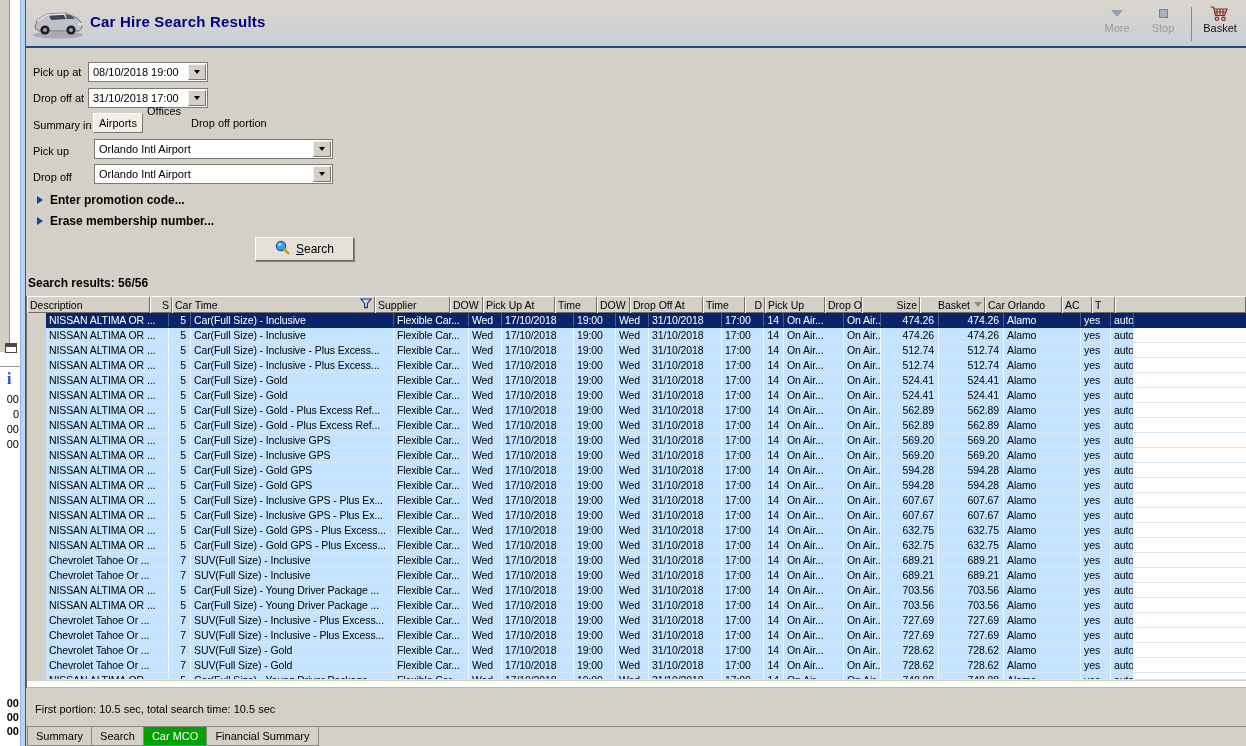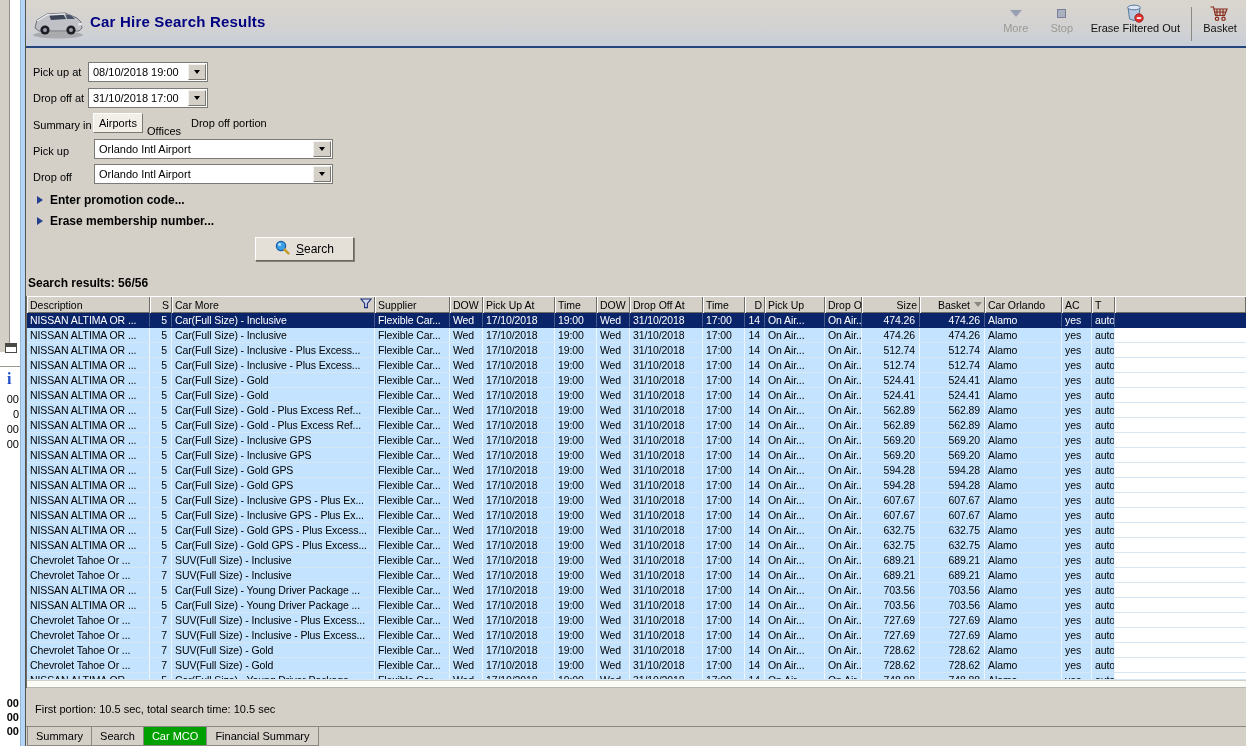--- a/index.html
+++ b/index.html
@@ -48,21 +48,21 @@
   #results-label{position:absolute;left:2px;top:276px;font-size:12px;font-weight:bold;}
 
   
   #grid{position:absolute;left:0;top:296px;width:1220px;border-left:1px solid #6f6d66;box-sizing:border-box;}
   #grid-header{display:flex;height:17px;}
   .hcell{box-sizing:border-box;height:17px;background:#d4d0c8;box-shadow:inset 1px 1px 0 #ffffff,inset -1px -1px 0 #6f6d66;padding:1px 3px;font-size:10.5px;line-height:14px;display:flex;align-items:center;gap:2px;white-space:nowrap;overflow:hidden;}
   .hcell.r{justify-content:flex-end;}
   .hcell.fill{flex:1;}
   .sorttri{display:block;width:0;height:0;border-left:4px solid transparent;border-right:4px solid transparent;border-top:5px solid #8a887f;margin-left:2px;}
   .funnel{margin-left:auto;}
-  .grow{display:flex;height:15px;box-sizing:border-box;background:#c3e3fe;border-bottom:1px solid #d7e6f3;}
+  .grow{display:flex;height:15px;box-sizing:border-box;background:#c3e3fe;border-bottom:1px solid #d7e6f3;margin-left:19px;}
   .gcell{box-sizing:border-box;border-right:1px solid rgba(255,255,255,.75);padding:0 3px;font-size:10.5px;line-height:14px;white-space:nowrap;overflow:hidden;letter-spacing:-.1px;}
   .gcell.r{text-align:right;padding-right:4px;}
   .gcell.fill{flex:1;background:#ffffff;border-right:none;}
   .grow.sel{background:#0a246a;color:#ffffff;border-bottom-color:#0a246a;}
   .grow.sel .gcell{border-right-color:rgba(255,255,255,.25);}
   .grow.sel .gcell.fill{background:#0a246a;}
   .grow.partial{height:7px;overflow:hidden;}
   #hstrip{height:8px;background:#fbfbf8;border-top:1px solid #d0d0c8;border-bottom:1px solid #b8b6ae;box-sizing:border-box;}
 
   #status-text{position:absolute;left:9px;top:703px;font-size:11px;color:#000;}
@@ -118,31 +118,20 @@
               <i class="tri-down"></i>
             </span>
           <span>More</span>
         </div>
         <div class="tbtn disabled">
           <span class="ic">
               <i class="sq"></i>
             </span>
           <span>Stop</span>
         </div>
-        <div class="tbtn">
-          <span class="ic">
-            <svg width="18" height="19" viewBox="0 0 18 19">
-              <path d="M2 3.5 L3.6 15 Q8 18 12.4 15 L14 3.5" fill="#b7c9e0" stroke="#5878a0" stroke-width="1"></path>
-              <ellipse cx="8" cy="3.5" rx="6.3" ry="2.3" fill="#dfe8f4" stroke="#5878a0" stroke-width="1"></ellipse>
-              <circle cx="13" cy="14" r="4.2" fill="#e03030" stroke="#8f1616" stroke-width="0.8"></circle>
-              <rect x="10.8" y="13.2" width="4.4" height="1.7" fill="#ffffff"></rect>
-            </svg>
-          </span>
-          <span>Erase Filtered Out</span>
-        </div>
         <div class="tsep"></div>
         <div class="tbtn">
           <span class="ic">
             <svg width="22" height="17" viewBox="0 0 22 17" fill="none" stroke="#8a2a1a" stroke-width="1.2">
               <path d="M1.5 2 H4.5 L6.5 10.5 H15.5 L18 4 H5"></path>
               <path d="M8 4 V10 M11 4 V10 M14 4.2 V10 M6 7 H16.8"></path>
               <circle cx="8" cy="13.8" r="1.7"></circle>
               <circle cx="14.5" cy="13.8" r="1.7"></circle>
             </svg>
           </span>
@@ -162,21 +151,21 @@
     <span class="flabel" style="left:7px;top:92px">Drop off at</span>
     <div class="combo" style="left:62px;top:88px;width:120px">
       <span>31/10/2018 17:00</span>
       <span class="arrowbtn">
           <i></i>
         </span>
     </div>
 
     <span class="flabel" style="left:7px;top:119px">Summary in</span>
     <span class="seg active" style="left:67px;top:113px">Airports</span>
-    <span class="seg" style="left:116px;top:122px">Offices</span>
+    <span class="seg" style="left:116px;top:102px">Offices</span>
     <span class="seg" style="left:160px;top:114px">Drop off portion</span>
 
     <span class="flabel" style="left:7px;top:145px">Pick up</span>
     <div class="combo" style="left:68px;top:139px;width:239px">
       <span>Orlando Intl Airport</span>
       <span class="arrowbtn">
           <i></i>
         </span>
     </div>
 
@@ -212,21 +201,21 @@
 
     <div id="grid">
       <div id="grid-header">
           <div class="hcell" style="width: 123px;">
             <span>Description</span>
           </div>
           <div class="hcell r" style="width: 22px;">
             <span>S</span>
           </div>
           <div class="hcell" style="width: 203px;">
-            <span>Car More</span>
+            <span>Car Time</span>
             <span class="funnel"><svg width="12" height="11" viewBox="0 0 12 11">
                 <path d="M1 1 H11 L7.4 5.4 V9.6 H4.6 V5.4 Z" fill="#cfd6e8" stroke="#1a2f7c" stroke-width="1.1"></path>
               </svg></span>
           </div>
           <div class="hcell" style="width: 75px;">
             <span>Supplier</span>
           </div>
           <div class="hcell" style="width: 33px;">
             <span>DOW</span>
           </div>

